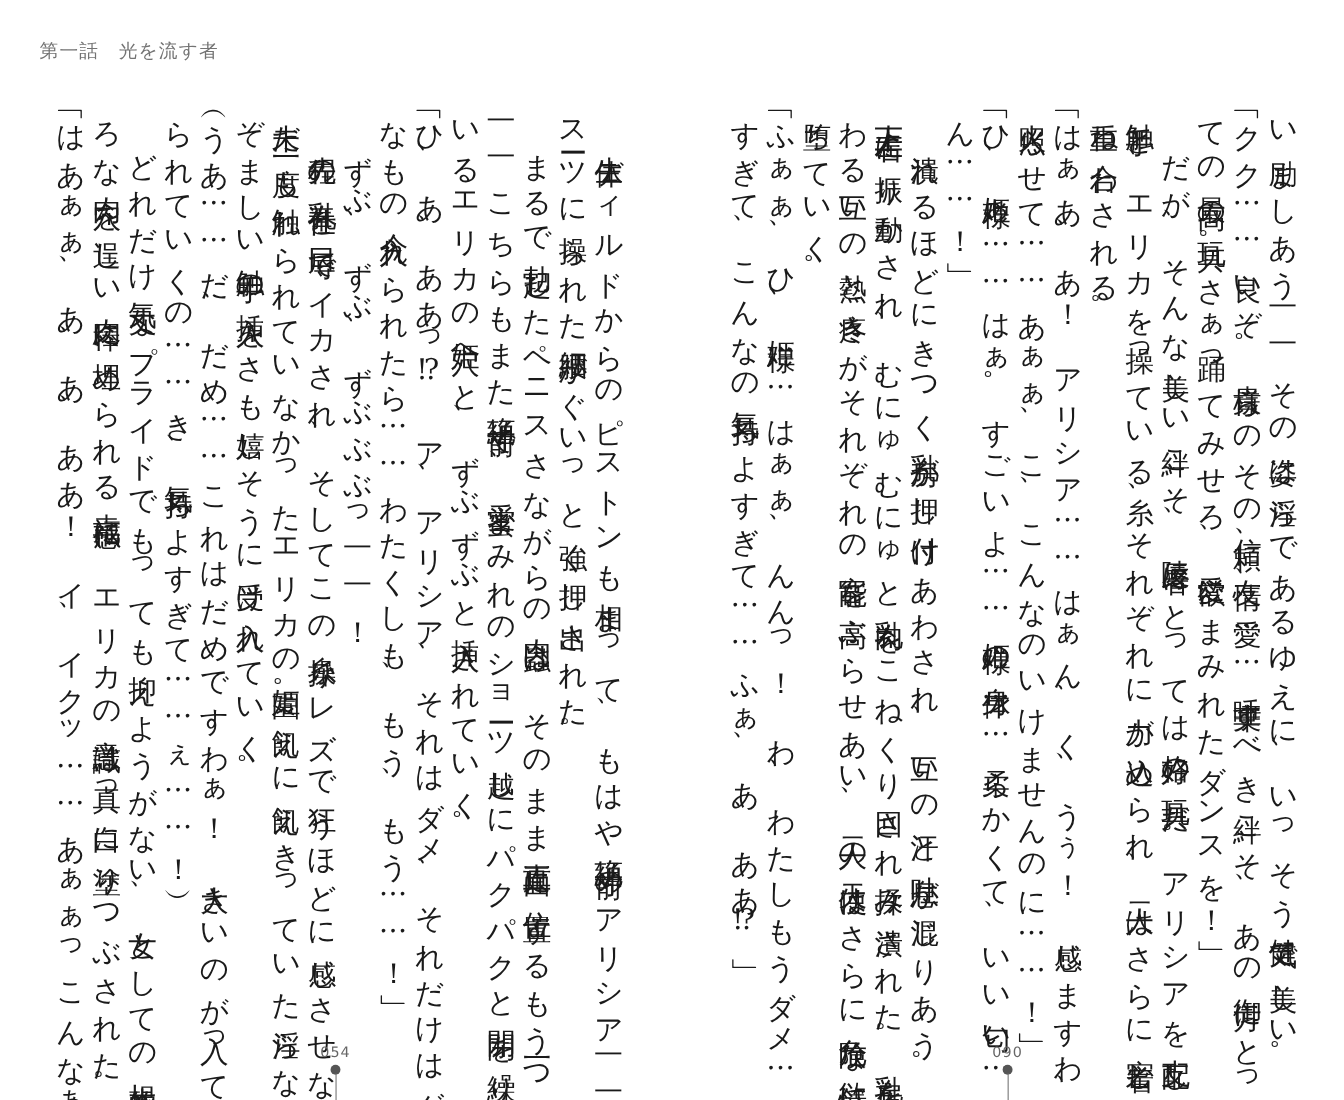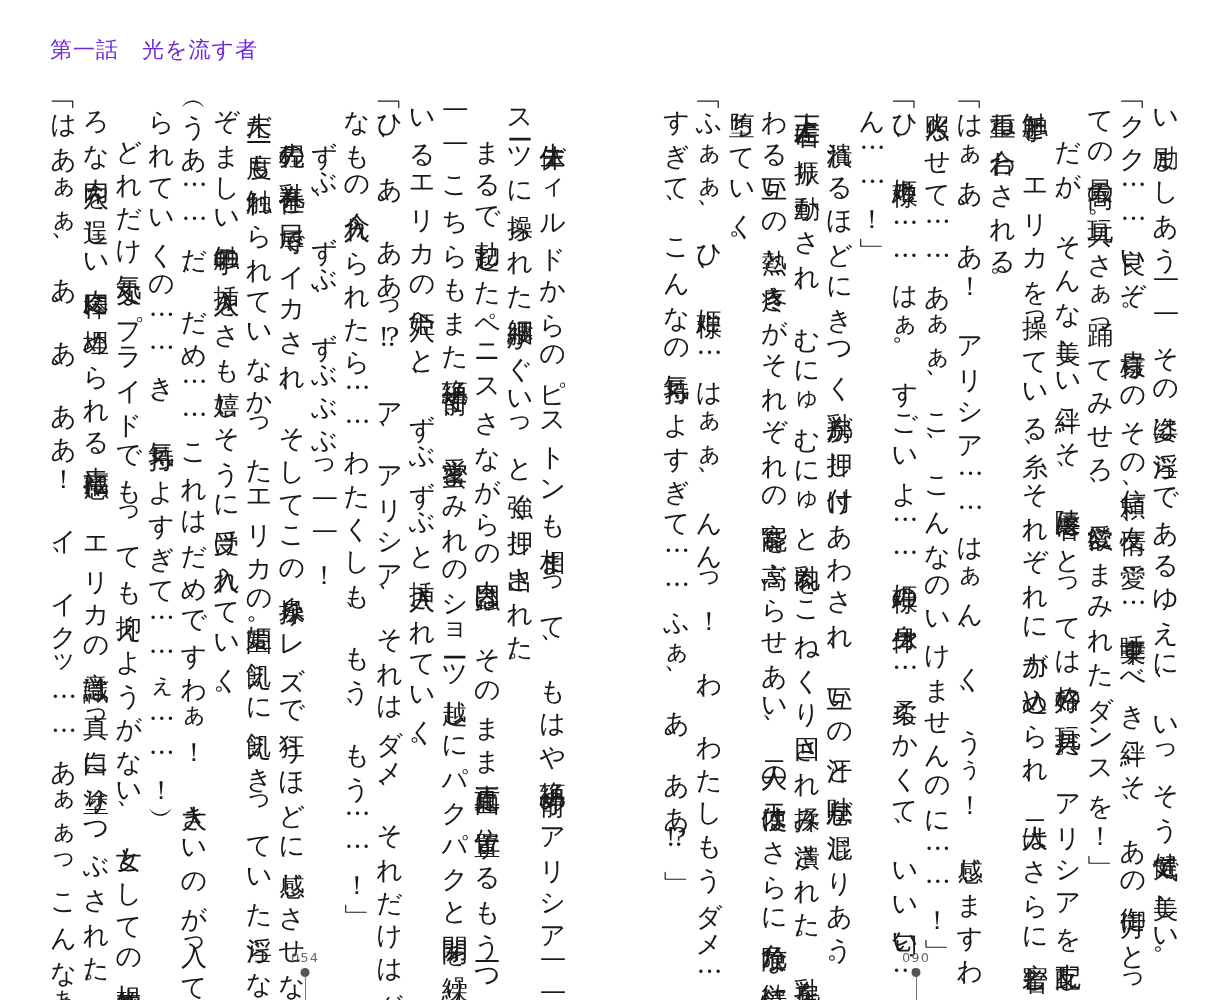--- a/index.html
+++ b/index.html
@@ -1,18 +1,18 @@
 <!DOCTYPE html>
 <html><head>
 <meta charset="utf-8">
 <style>
   html,body{margin:0;padding:0;background:#ffffff;}
   body{width:1222px;height:1000px;position:relative;overflow:hidden;
        font-family:"DejaVu Serif","Liberation Serif",serif;color:#1a1a1a;}
-  .running-head{position:absolute;left:50px;top:35px;font-size:22px;color:#6d28d9;
+  .running-head{position:absolute;left:36px;top:35px;font-size:17px;color:#737373;
        letter-spacing:1px;white-space:pre;}
   .col{position:absolute;top:92px;writing-mode:vertical-rl;text-orientation:upright;
        font-size:26px;line-height:33px;height:820px;white-space:nowrap;
        letter-spacing:3.6px;color:#1a1a1a;}
   .folio{position:absolute;top:950px;font-size:13px;color:#666;
        font-family:"DejaVu Sans","Liberation Sans",sans-serif;letter-spacing:1px;
        transform:translateX(-50%);}
   .dot{position:absolute;top:968px;width:9px;height:9px;border-radius:50%;background:#555;
        transform:translateX(-50%);}
   .stem{position:absolute;top:976px;width:1px;height:24px;background:#777;}

